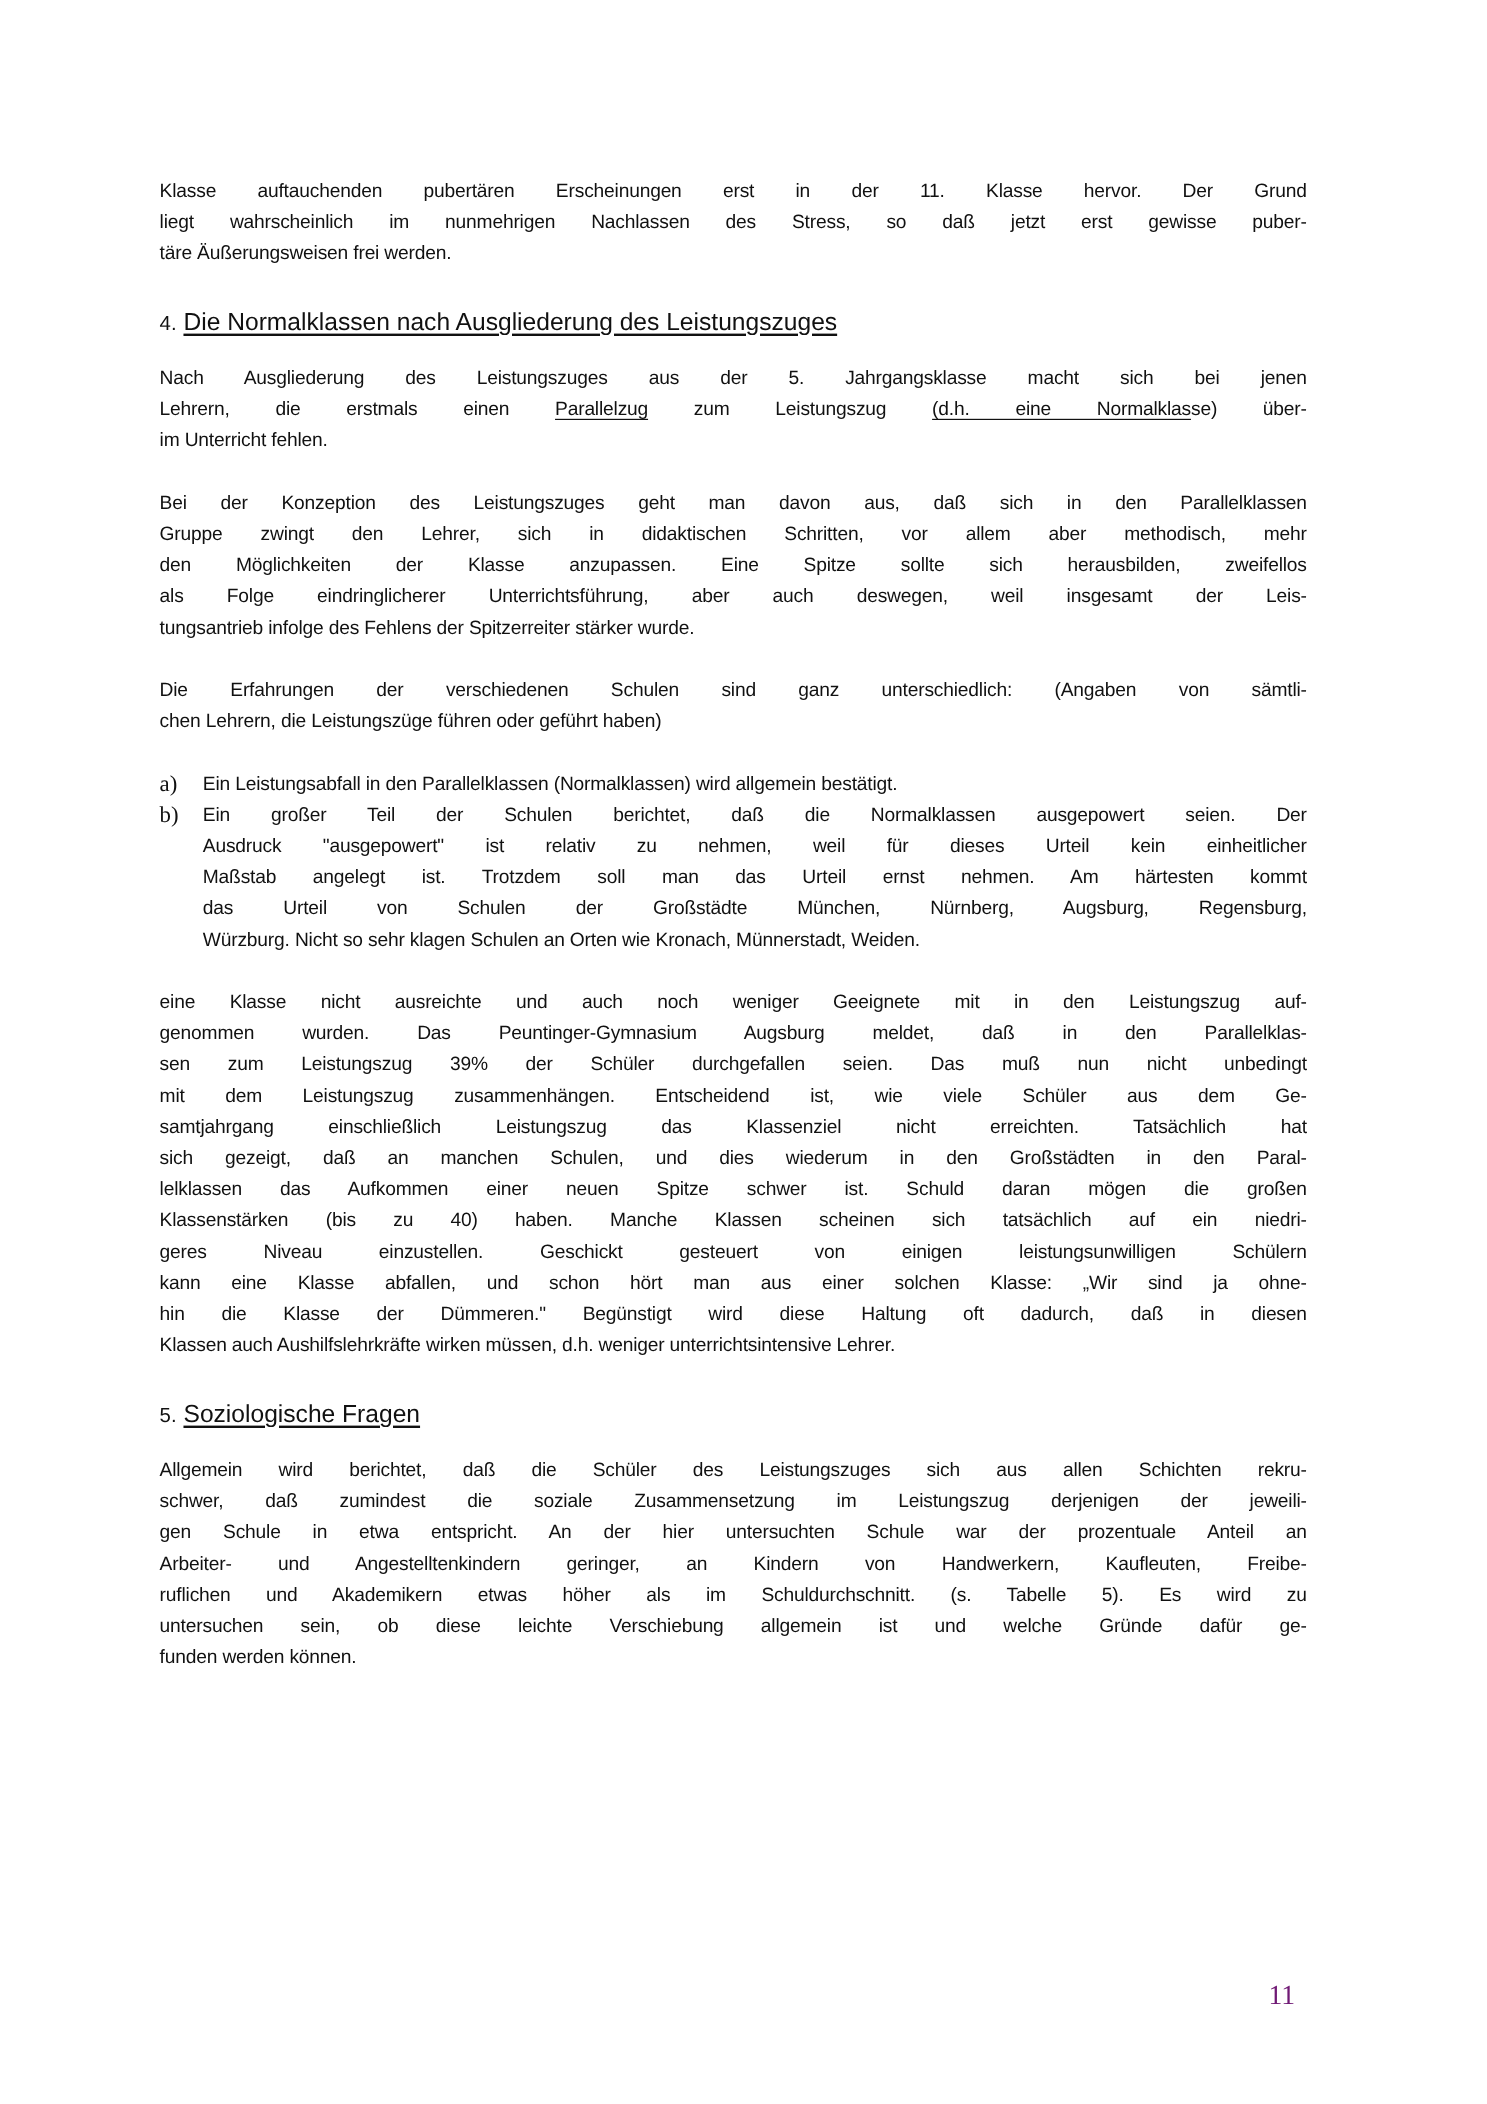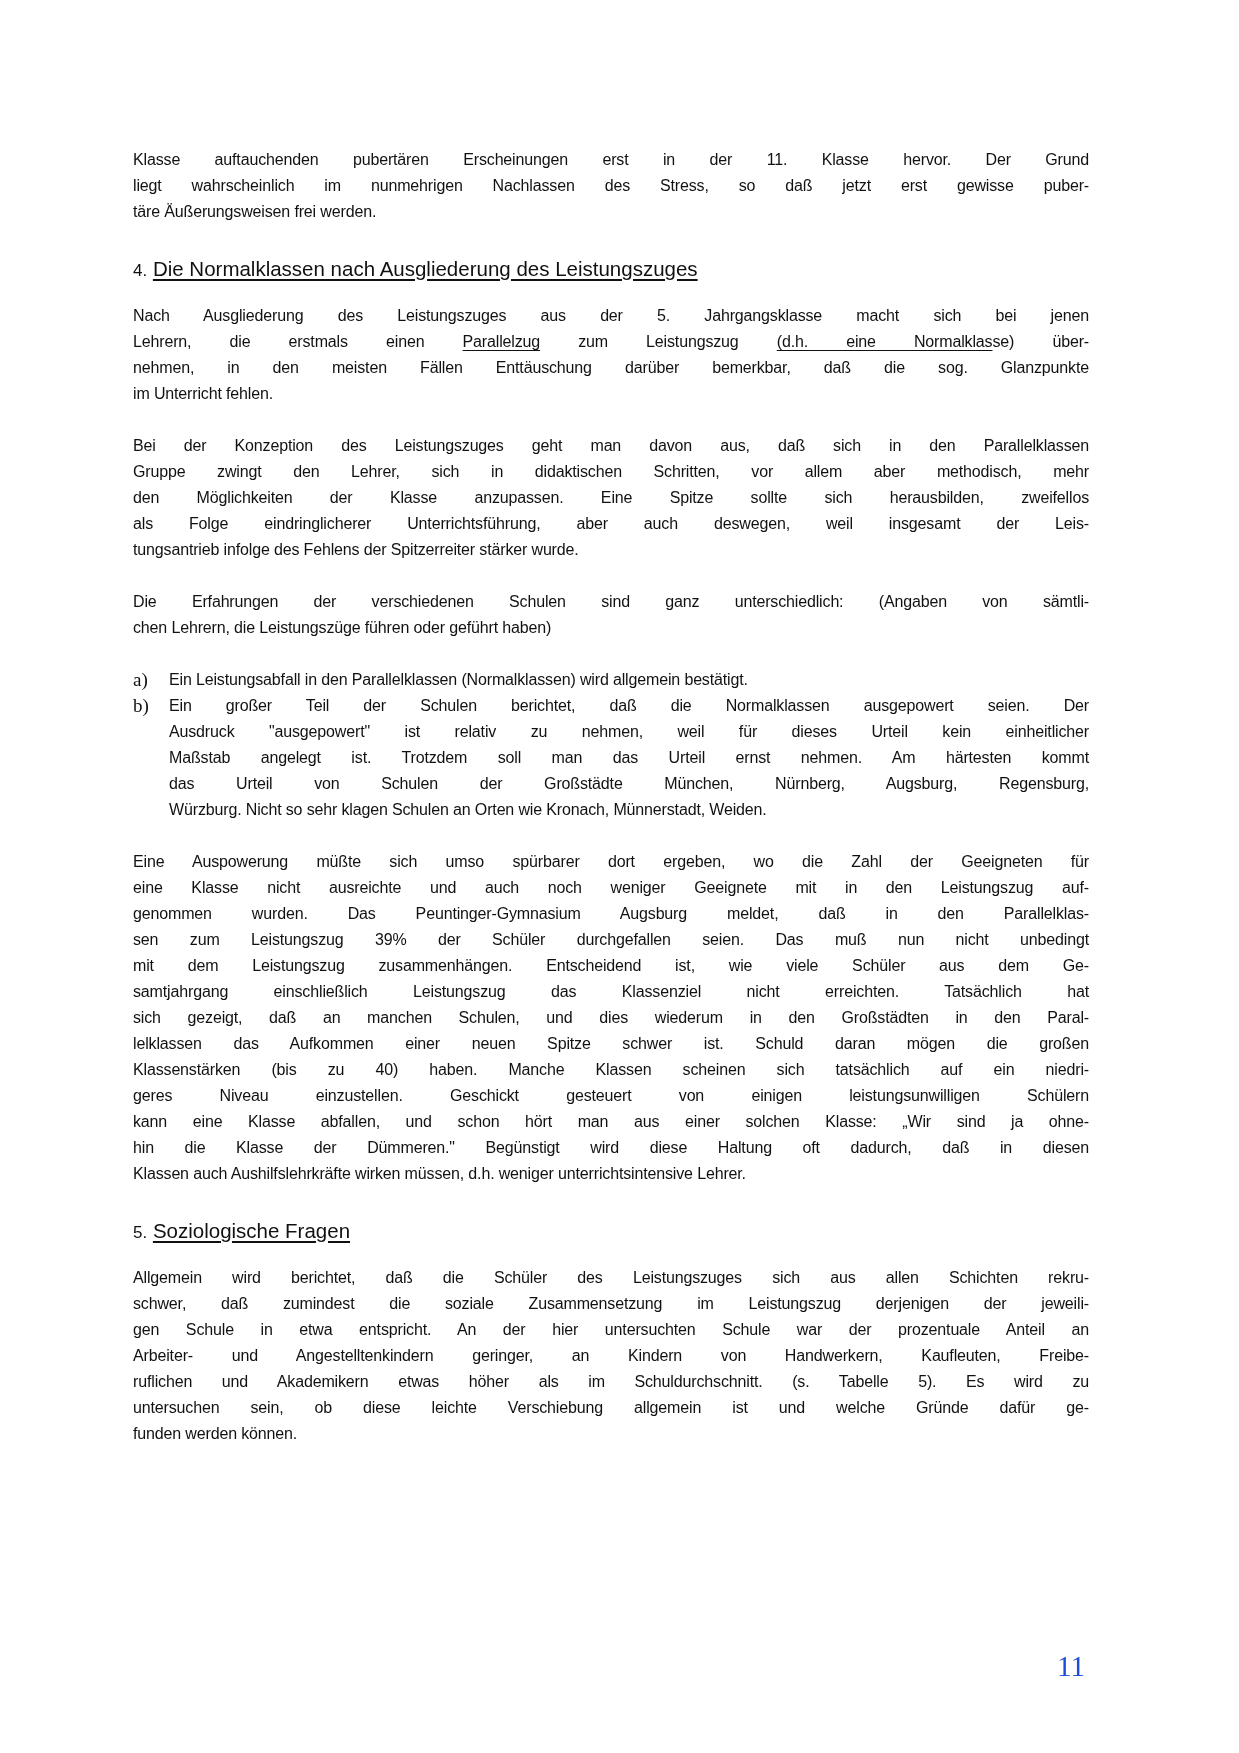--- a/index.html
+++ b/index.html
@@ -79,22 +79,22 @@
       font-size: 19px;
     }
     .list-item .line:first-of-type {
       padding-left: 0;
     }
     .page-number {
       position: absolute;
       left: 1057px;
       top: 1650px;
       font-family: "Liberation Serif", "DejaVu Serif", serif;
-      font-size: 29px;
-      color: #1d4ed8;
+      font-size: 23px;
+      color: #701a75;
     }
   </style>
 </head>
 <body>
 
 <div class="page">
   <div class="content">
 
     <div class="block">
       <span class="line">Klasse auftauchenden pubertären Erscheinungen erst in der 11. Klasse hervor. Der Grund</span>
@@ -103,21 +103,20 @@
     </div>
 
     <div class="heading">
       <span class="num">4.</span>
       <span class="title">Die Normalklassen nach Ausgliederung des Leistungszuges</span>
     </div>
 
     <div class="block">
       <span class="line">Nach Ausgliederung des Leistungszuges aus der 5. Jahrgangsklasse macht sich bei jenen</span>
       <span class="line"><span>Lehrern, die erstmals einen </span><span class="u">Parallelzug</span><span> zum Leistungszug </span><span class="u">(d.h. eine Normalklas</span><span>se) über-</span></span>
-      <span class="line">nehmen, in den meisten Fällen Enttäuschung darüber bemerkbar, daß die sog. Glanzpunkte</span>
       <span class="line last">im Unterricht fehlen.</span>
     </div>
 
     <div class="block">
       <span class="line">Bei der Konzeption des Leistungszuges geht man davon aus, daß sich in den Parallelklassen</span>
       <span class="line">Gruppe zwingt den Lehrer, sich in didaktischen Schritten, vor allem aber methodisch, mehr</span>
       <span class="line">den Möglichkeiten der Klasse anzupassen. Eine Spitze sollte sich herausbilden, zweifellos</span>
       <span class="line">als Folge eindringlicherer Unterrichtsführung, aber auch deswegen, weil insgesamt der Leis-</span>
       <span class="line last">tungsantrieb infolge des Fehlens der Spitzerreiter stärker wurde.</span>
     </div>
@@ -136,21 +135,20 @@
         <span class="list-marker">b)</span>
         <span class="line">Ein großer Teil der Schulen berichtet, daß die Normalklassen ausgepowert seien. Der</span>
         <span class="line">Ausdruck "ausgepowert" ist relativ zu nehmen, weil für dieses Urteil kein einheitlicher</span>
         <span class="line">Maßstab angelegt ist. Trotzdem soll man das Urteil ernst nehmen. Am härtesten kommt</span>
         <span class="line">das Urteil von Schulen der Großstädte München, Nürnberg, Augsburg, Regensburg,</span>
         <span class="line last">Würzburg. Nicht so sehr klagen Schulen an Orten wie Kronach, Münnerstadt, Weiden.</span>
       </div>
     </div>
 
     <div class="block">
-      <span class="line">Eine Auspowerung müßte sich umso spürbarer dort ergeben, wo die Zahl der Geeigneten für</span>
       <span class="line">eine Klasse nicht ausreichte und auch noch weniger Geeignete mit in den Leistungszug auf-</span>
       <span class="line">genommen wurden. Das Peuntinger-Gymnasium Augsburg meldet, daß in den Parallelklas-</span>
       <span class="line">sen zum Leistungszug 39% der Schüler durchgefallen seien. Das muß nun nicht unbedingt</span>
       <span class="line">mit dem Leistungszug zusammenhängen. Entscheidend ist, wie viele Schüler aus dem Ge-</span>
       <span class="line">samtjahrgang einschließlich Leistungszug das Klassenziel nicht erreichten. Tatsächlich hat</span>
       <span class="line">sich gezeigt, daß an manchen Schulen, und dies wiederum in den Großstädten in den Paral-</span>
       <span class="line">lelklassen das Aufkommen einer neuen Spitze schwer ist. Schuld daran mögen die großen</span>
       <span class="line">Klassenstärken (bis zu 40) haben. Manche Klassen scheinen sich tatsächlich auf ein niedri-</span>
       <span class="line">geres Niveau einzustellen. Geschickt gesteuert von einigen leistungsunwilligen Schülern</span>
       <span class="line">kann eine Klasse abfallen, und schon hört man aus einer solchen Klasse: „Wir sind ja ohne-</span>

